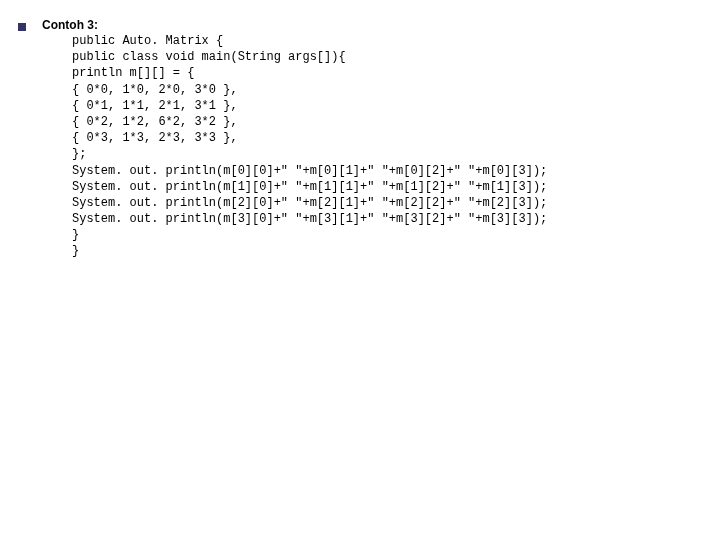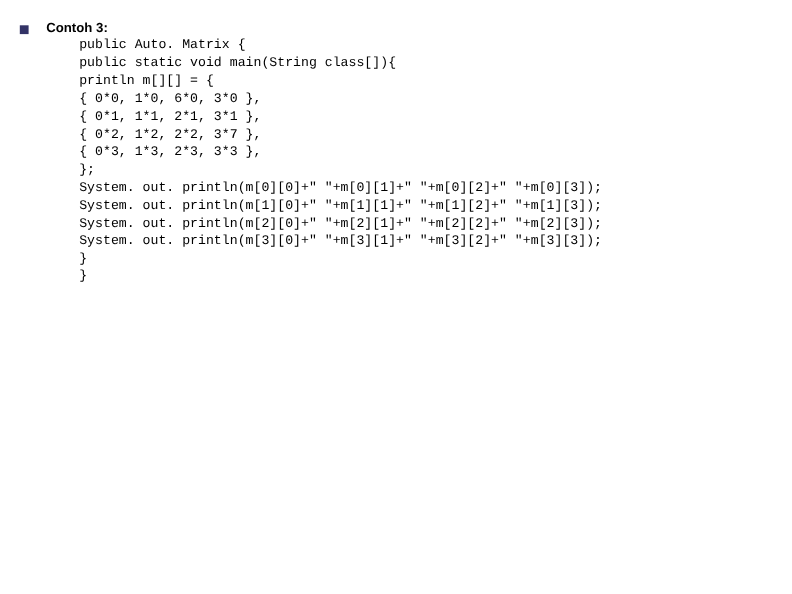--- a/index.html
+++ b/index.html
@@ -45,25 +45,25 @@
   }
 </style>
 </head>
 <body>
 
 <div class="slide">
   <div class="bullet"></div>
   <div class="content">
     <div class="title">Contoh 3:</div>
     <div class="code"><span>public Auto. Matrix {</span>
-<span>public static void main(String class[]){</span>
+<span>public class void main(String args[]){</span>
 <span>println m[][] = {</span>
-<span>{ 0*0, 1*0, 6*0, 3*0 },</span>
+<span>{ 0*0, 1*0, 2*0, 3*0 },</span>
 <span>{ 0*1, 1*1, 2*1, 3*1 },</span>
-<span>{ 0*2, 1*2, 2*2, 3*7 },</span>
+<span>{ 0*2, 1*2, 6*2, 3*2 },</span>
 <span>{ 0*3, 1*3, 2*3, 3*3 },</span>
 <span>};</span>
 <span>System. out. println(m[0][0]+" "+m[0][1]+" "+m[0][2]+" "+m[0][3]);</span>
 <span>System. out. println(m[1][0]+" "+m[1][1]+" "+m[1][2]+" "+m[1][3]);</span>
 <span>System. out. println(m[2][0]+" "+m[2][1]+" "+m[2][2]+" "+m[2][3]);</span>
 <span>System. out. println(m[3][0]+" "+m[3][1]+" "+m[3][2]+" "+m[3][3]);</span>
 <span>}</span>
 <span>}</span></div>
   </div>
 </div>

